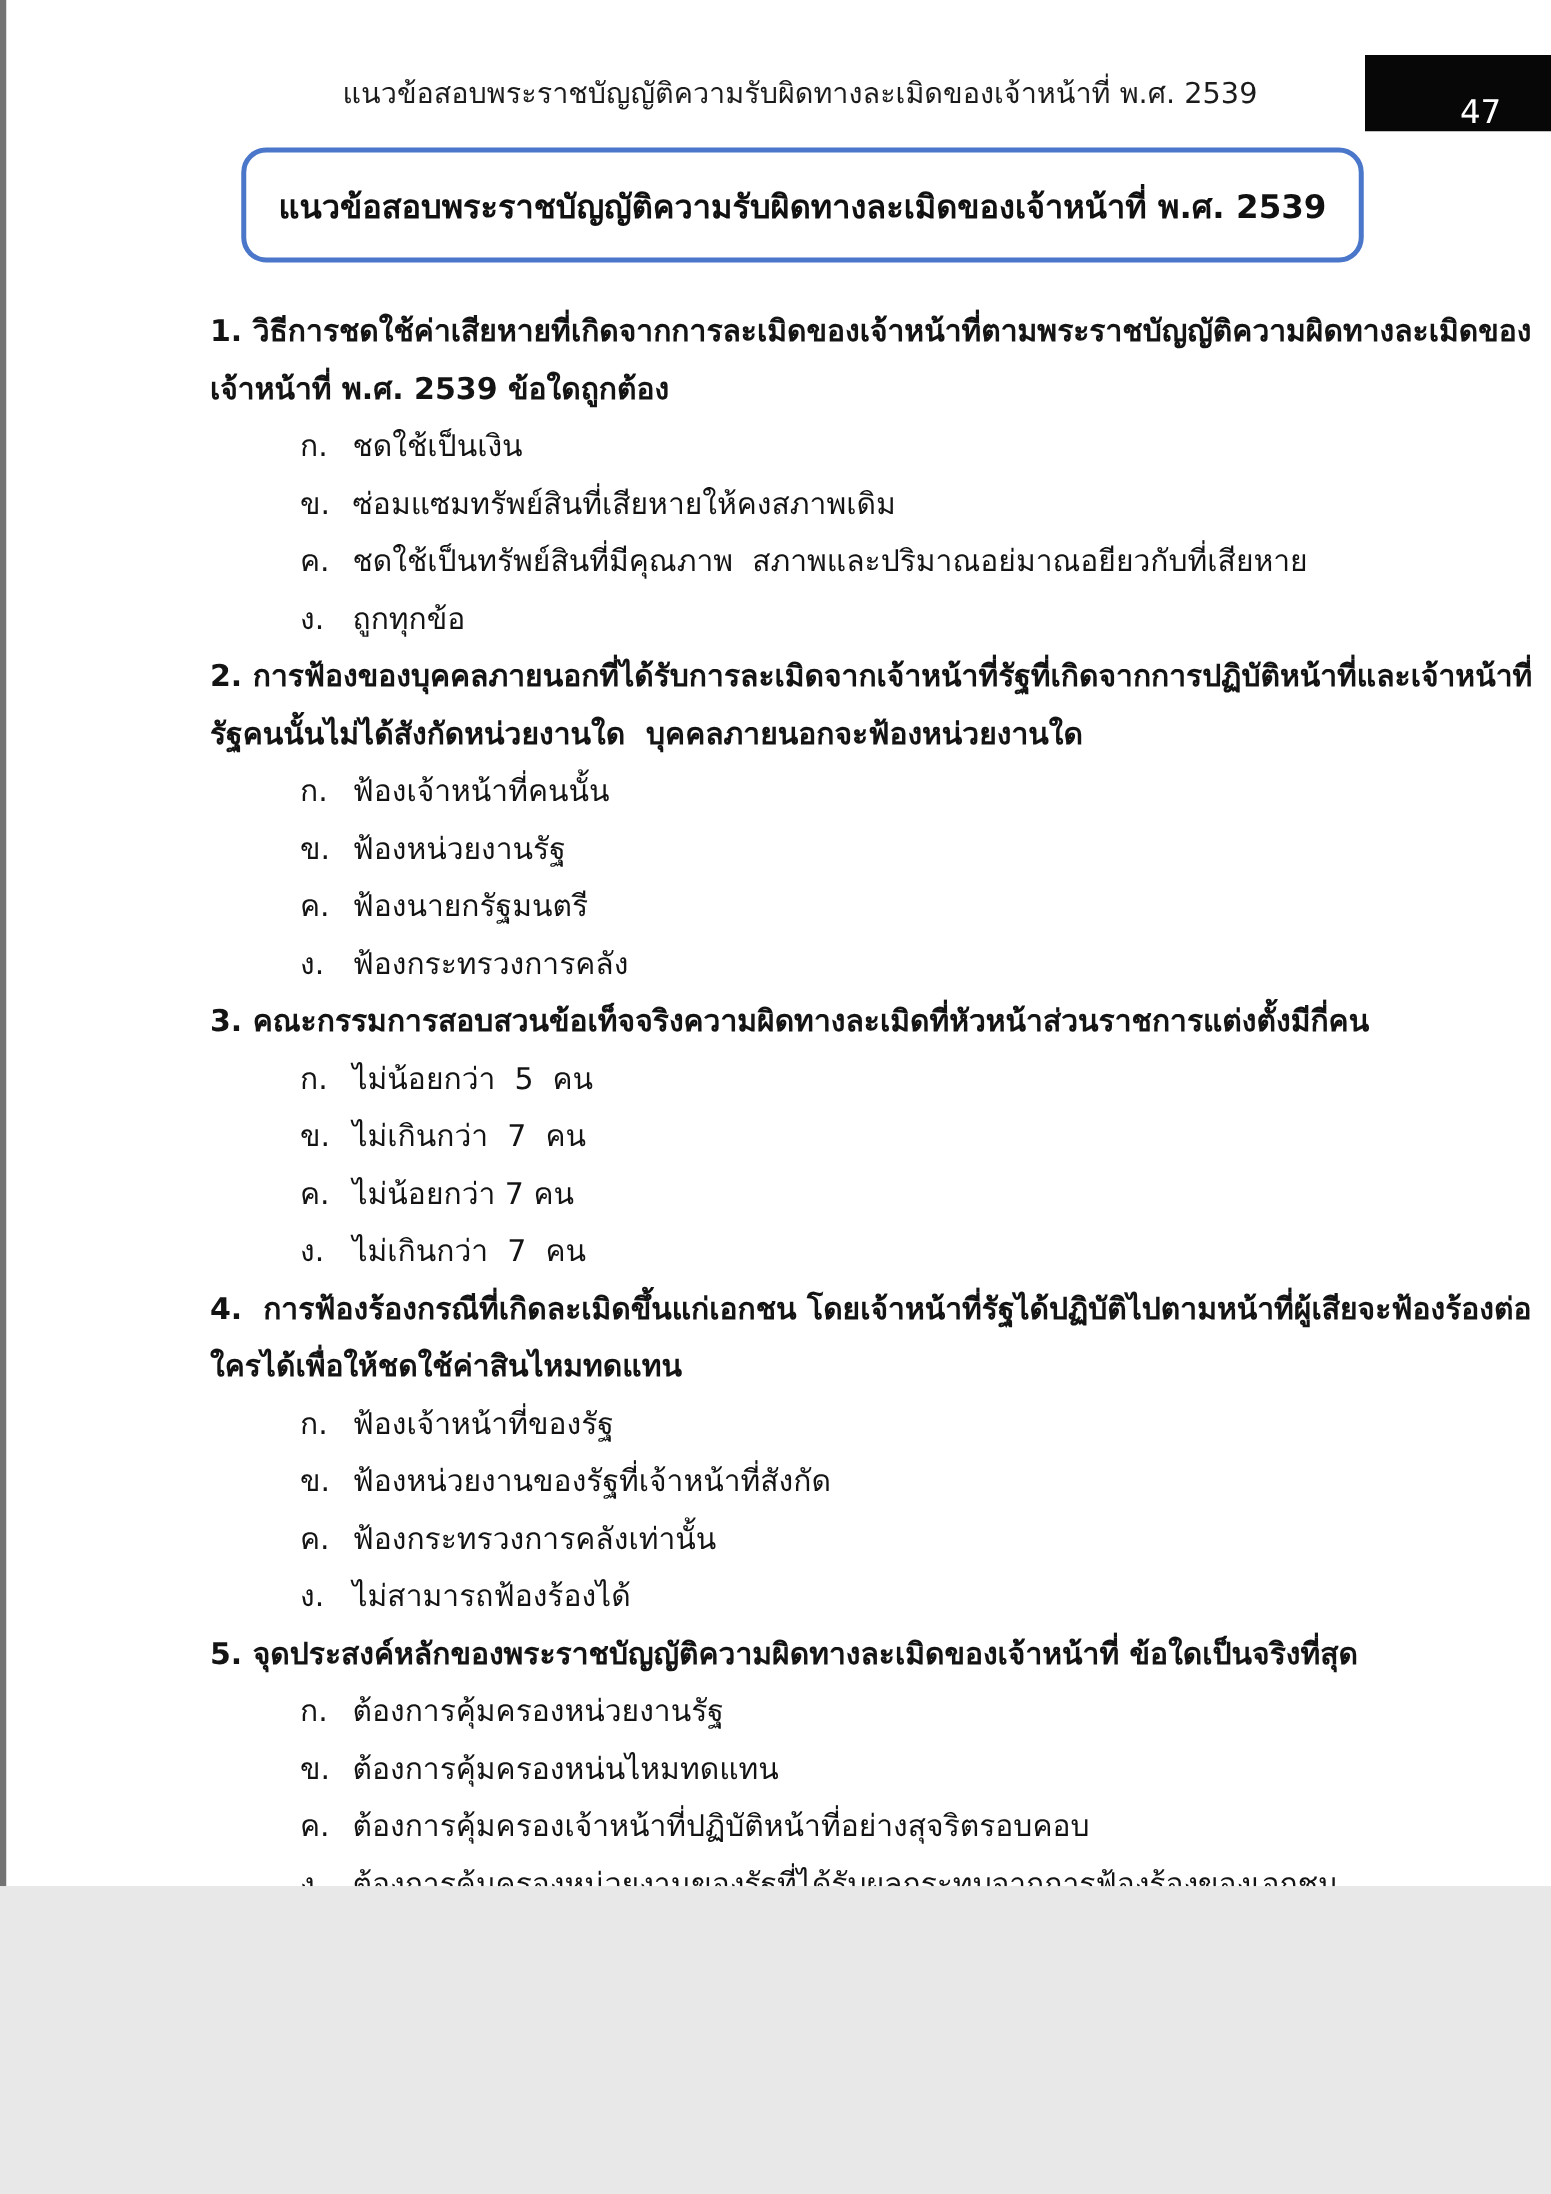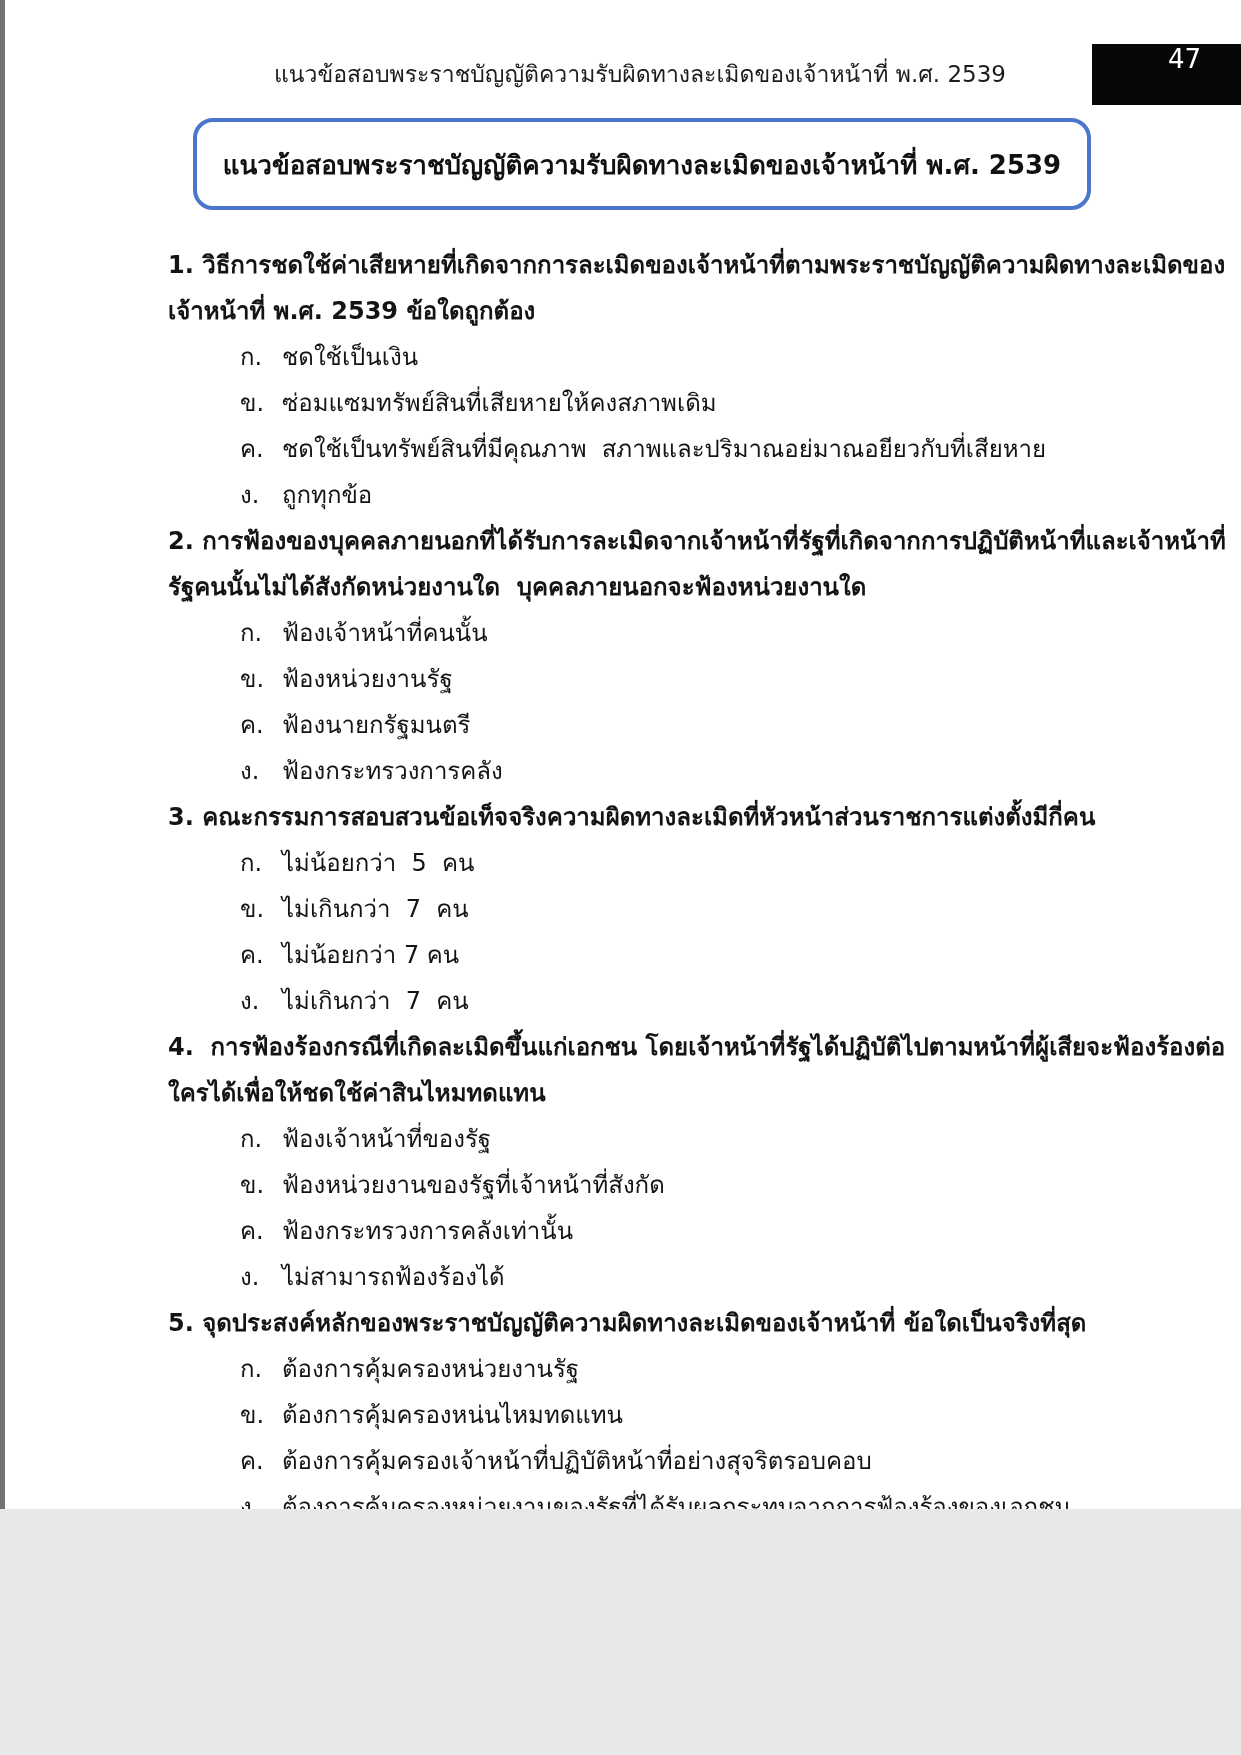--- a/index.html
+++ b/index.html
@@ -13,21 +13,21 @@
 
   
   .running-header {
     position:absolute; top:56px; left:165px; width:940px;
     text-align:center; font-size:23px; color:#1c1c1c;
     white-space:nowrap;
   }
   .page-number-badge {
     position:absolute; top:44px; right:0; width:149px; height:61px;
     background:#070707; color:#ffffff; font-size:26px;
-    display:flex; align-items:flex-start; justify-content:center;
+    display:flex; align-items:flex-end; justify-content:center;
     padding-left:36px;
   }
 
   
   .title-box {
     position:absolute; left:188px; top:118px; width:898px; height:92px;
     border:4px solid #4a77c9; border-radius:20px; background:#ffffff;
     display:flex; align-items:center; justify-content:center;
   }
   .title-box .title-text {

